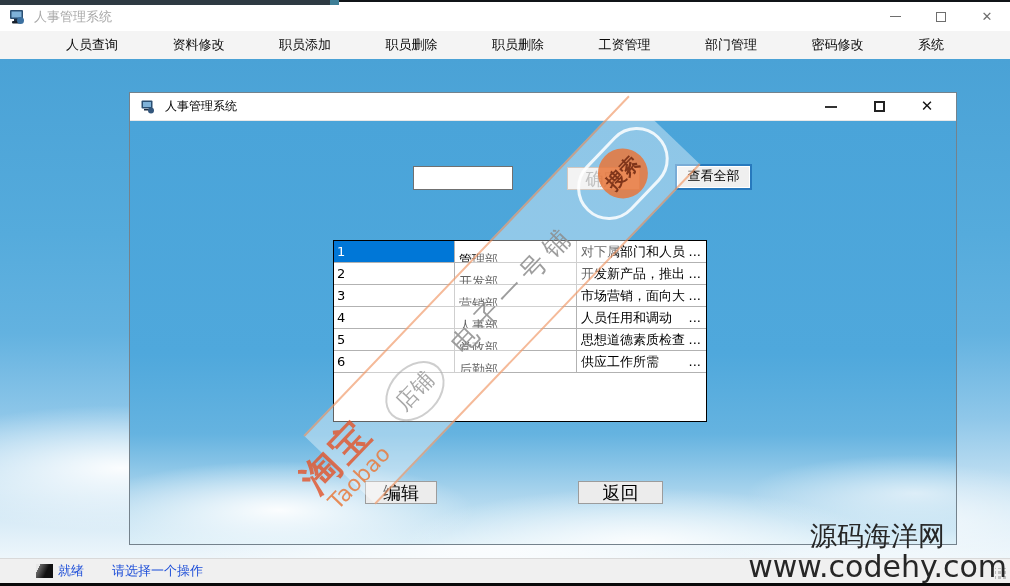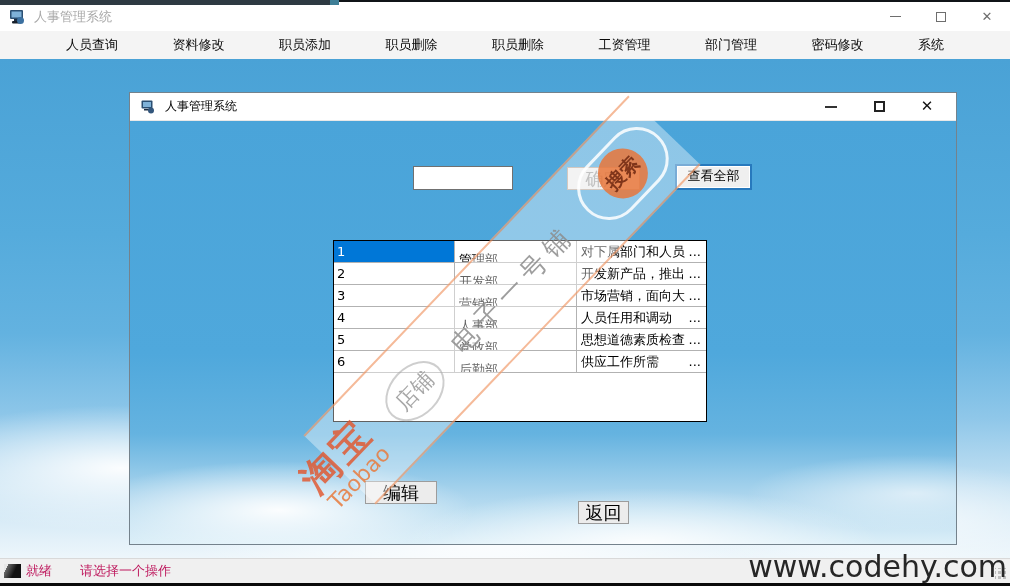--- a/index.html
+++ b/index.html
@@ -53,21 +53,21 @@
       radial-gradient(ellipse 240px 55px at 95% 88%, rgba(255,255,255,.6), rgba(255,255,255,0) 70%),
       linear-gradient(180deg,#4aa4d9 0%, #4fa8dc 55%, #65b3e0 74%, #a9d4ed 88%, #dcEFf8 100%);
   }
 
   .query-label { position:absolute; left:83px; top:47px; height:24px; line-height:24px; font-size:14px; font-weight:bold; color:#000; }
   .query-input { position:absolute; left:283px; top:45px; width:100px; height:24px; border:1px solid #707070; background:#fff; font-size:13px; padding:0 3px; outline:none; }
   .btn { font-size:18px; color:#000; background:#ececec; border:1px solid #9c9c9c; text-align:center; cursor:default; }
   .btn-confirm { position:absolute; left:437px; top:46px; width:73px; height:23px; line-height:21px; background:#ececec; border:1px solid #b9a79a; color:#9b9b9b; }
   .btn-viewall { position:absolute; left:545px; top:43px; width:77px; height:26px; line-height:20px; background:#efefef; border:2px solid #2779bd; box-shadow:inset 0 0 0 1px #fff; font-size:13px; color:#000; }
   .btn-edit  { position:absolute; left:235px; top:360px; width:72px; height:23px; line-height:21px; }
-  .btn-back  { position:absolute; left:448px; top:380px; width:51px; height:23px; line-height:21px; }
+  .btn-back  { position:absolute; left:448px; top:360px; width:85px; height:23px; line-height:21px; }
 
   
   .dept-table { position:absolute; left:203px; top:119px; width:374px; height:182px; background:#fff; border:1px solid #000; }
   .trow { display:flex; height:22px; border-bottom:1px solid #b2b2b2; font-size:13px; color:#000; }
   .tcell { overflow:hidden; white-space:nowrap; display:flex; align-items:center; }
   .tcell-num { width:121px; border-right:1px solid #b2b2b2; padding-left:3px; }
   .tcell-dept { width:122px; border-right:1px solid #b2b2b2; padding:16px 6px 0 4px; justify-content:space-between; }
   .tcell-desc { flex:1; padding:0 5px 0 4px; justify-content:space-between; }
   .tcell.selected { background:#0077d7; color:#fff; }
   .ellipsis { color:inherit; }
@@ -83,21 +83,21 @@
   .wm-shopname { font-size:26px; color:rgba(140,140,140,.85); letter-spacing:7px; }
   .wm-search-pill { border:3px solid rgba(255,255,255,.85); border-radius:40px; padding:4px 24px; display:flex; align-items:center; justify-content:center; }
   .wm-search-badge { width:50px; height:50px; border-radius:50%; background:rgba(231,117,57,.85); display:flex; align-items:center; justify-content:center; font-size:19px; font-weight:bold; color:rgba(116,44,20,.9); }
 
   
   .codehy { position:absolute; right:3px; bottom:4px; z-index:50; text-align:center; color:#262626; line-height:1.05; }
   .codehy-name { font-size:27px; }
   .codehy-url { font-size:30px; }
 
   
-  .statusbar { position:absolute; top:558px; left:0; right:0; height:25px; background:#f0f0f0; border-top:1px solid #d9d9d9; display:flex; align-items:center; font-size:13px; color:#be185d; z-index:30; }
+  .statusbar { position:absolute; top:558px; left:0; right:0; height:25px; background:#f0f0f0; border-top:1px solid #d9d9d9; display:flex; align-items:center; font-size:13px; color:#1d4ed8; z-index:30;padding-left:32px; }
   .status-icon { width:17px; height:14px; margin-left:4px; background:linear-gradient(115deg,#e8e8e8 18%, #6a6a6a 18%, #111 60%); }
   .status-ready { margin-left:5px; }
   .status-hint { margin-left:28px; }
   .resize-grip { position:absolute; right:3px; bottom:3px; width:12px; height:12px; opacity:.5;
     background-image:radial-gradient(circle 1.5px, #8a8a8a 1.5px, transparent 2px);
     background-size:5px 5px; background-position:bottom right; }
   .bottom-black { position:absolute; top:583px; left:0; width:1010px; height:3px; background:#0a0a0a; z-index:60; }
 </style>
 </head>
 <body>
@@ -252,20 +252,21 @@
       </div>
       <div class="wm-shop">店铺</div>
       <div class="wm-shopname">电子一号铺</div>
       <div class="wm-search-pill">
         <div class="wm-search-badge">搜索</div>
       </div>
     </div>
   </div>
 
   <div class="codehy">
+    <div class="codehy-name">源码海洋网</div>
     <div class="codehy-url">www.codehy.com</div>
   </div>
 
   <div class="statusbar">
     <span class="status-icon"></span>
     <span class="status-ready">就绪</span>
     <span class="status-hint">请选择一个操作</span>
     <span class="resize-grip"></span>
   </div>
 

